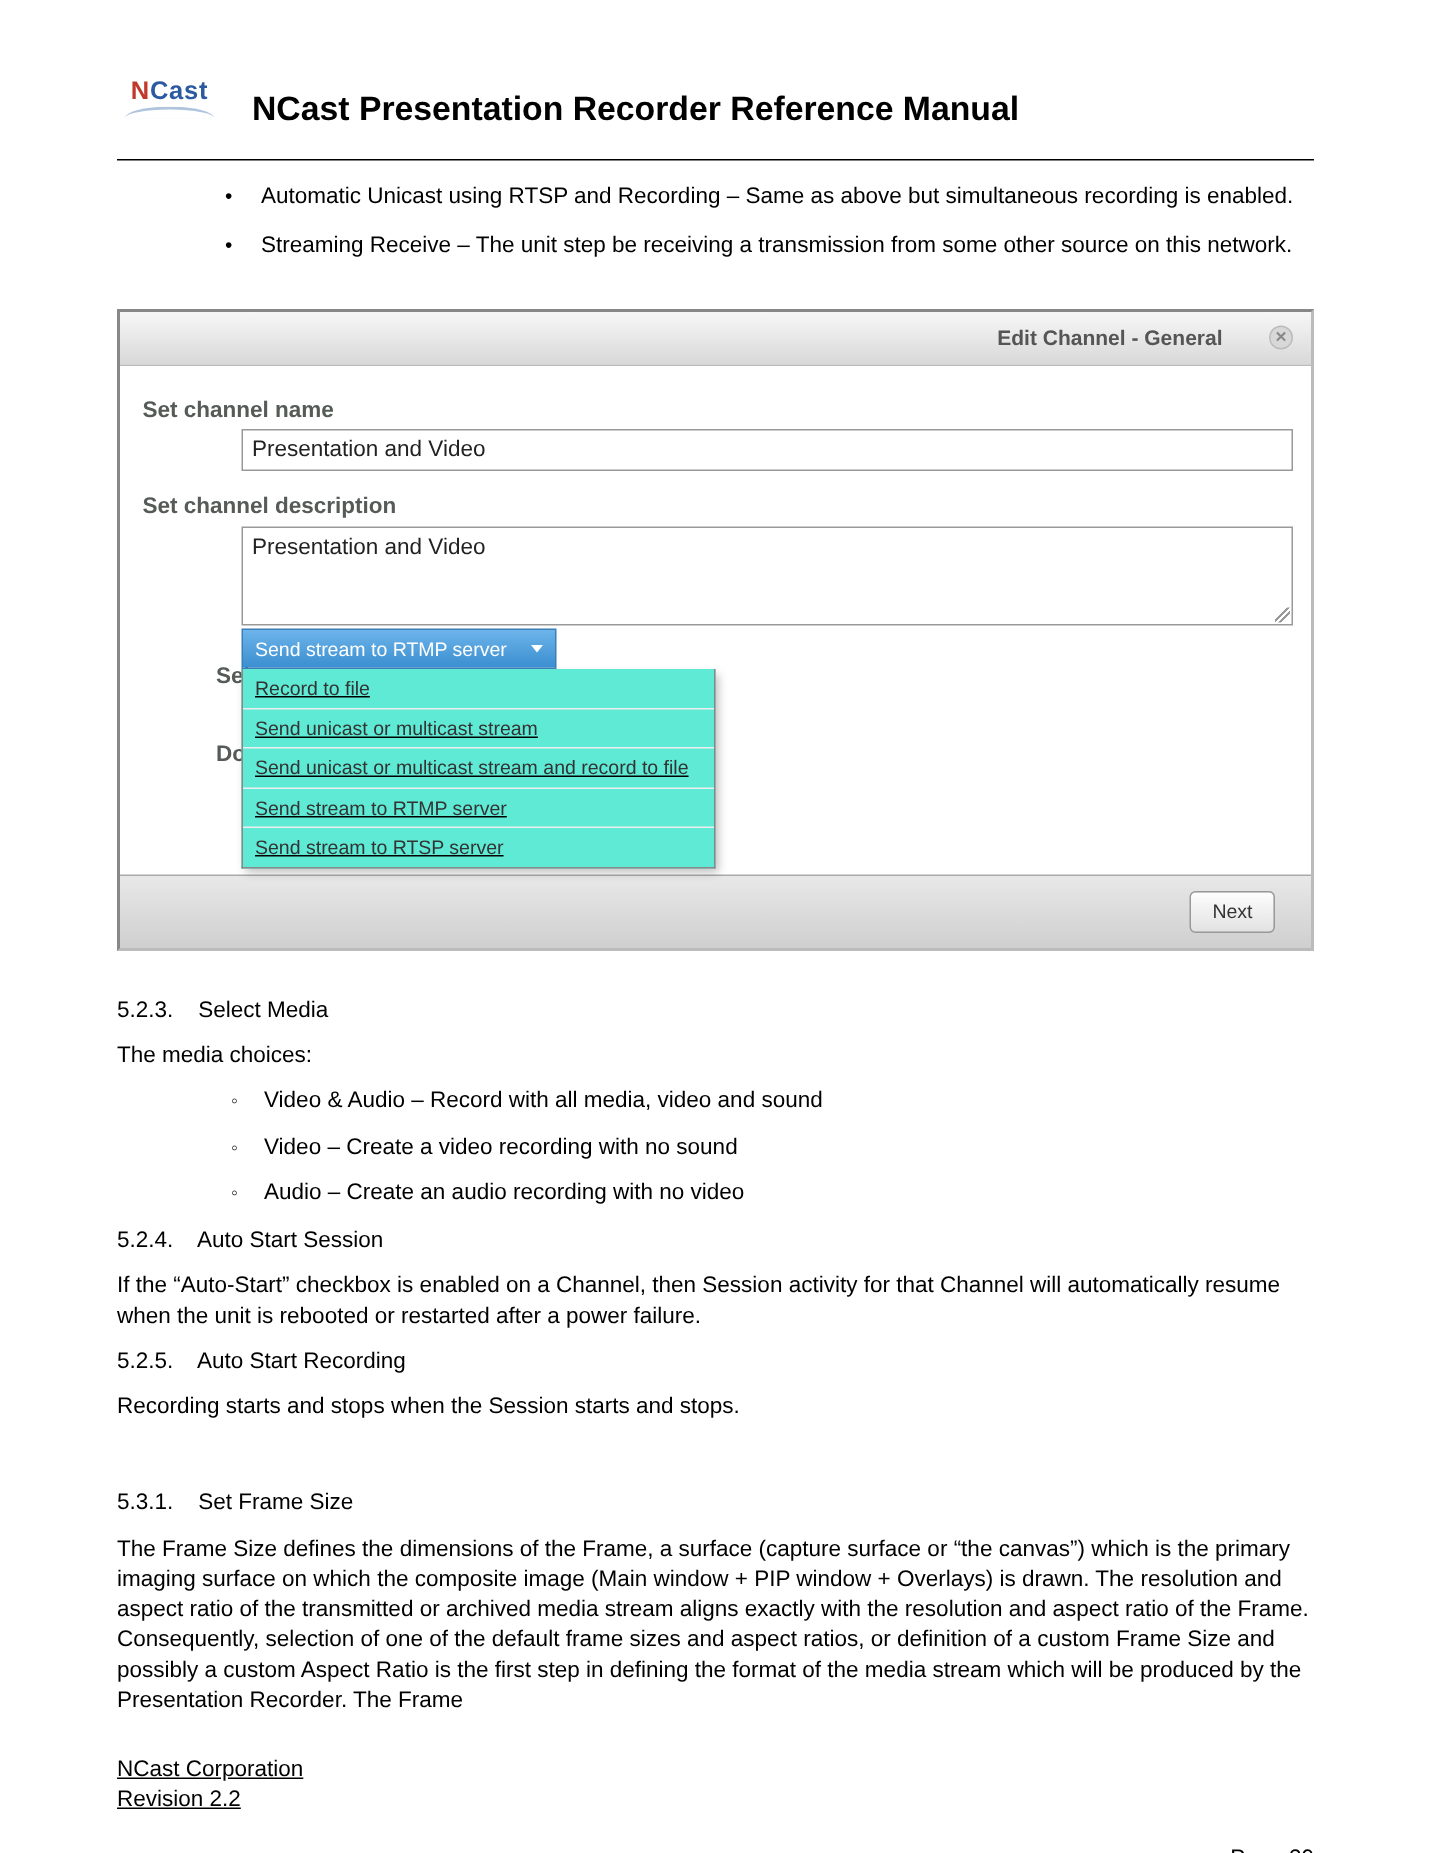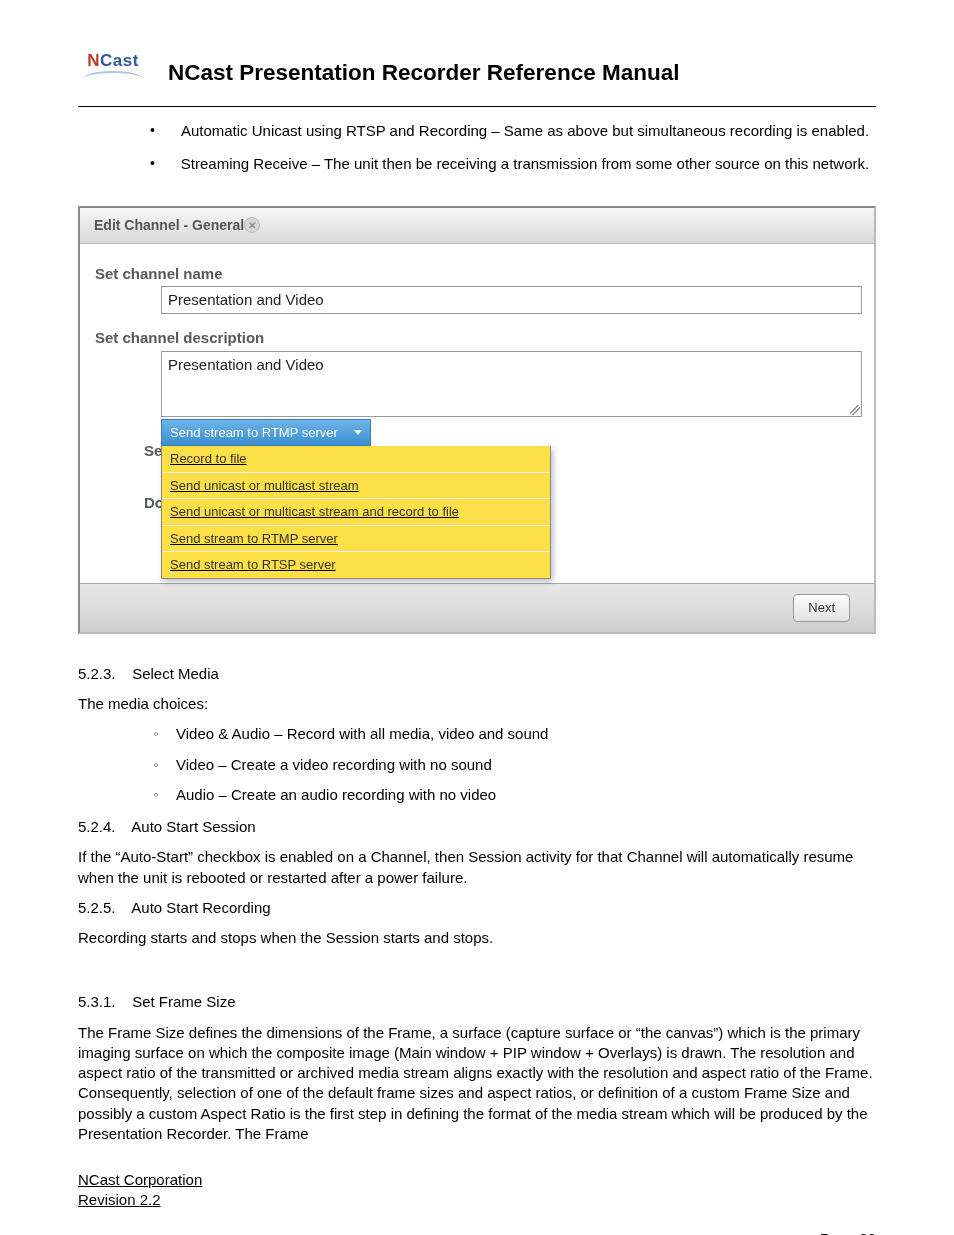--- a/index.html
+++ b/index.html
@@ -45,21 +45,20 @@
   }
   .hr-top {
     border: none;
     border-top: 1.5px solid #000;
     margin: 6px 0 14px 0;
   }
   ul.outer {
     list-style: none;
     padding-left: 72px;
     margin-bottom: 32px;
-    text-align: center;
   }
   ul.outer > li {
     position: relative;
     padding-left: 24px;
     margin-bottom: 12px;
   }
   ul.outer > li::before {
     content: "•";
     position: absolute;
     left: 0;
@@ -70,25 +69,26 @@
     margin: 6px 0 30px 0;
     border: 2px solid #888;
     border-right-color: #bbb;
     border-bottom-color: #bbb;
   }
   .dialog-titlebar {
     background: linear-gradient(#f7f7f7, #d8d8d8);
     border-bottom: 1px solid #bbb;
     padding: 8px 12px 8px 14px;
     display: flex;
-    justify-content: flex-start;
+    justify-content: flex-end;
     align-items: center;
     font-weight: bold;
     color: #555;
     font-size: 14px;
+    gap: 31px;
   }
   .close-btn {
     width: 16px; height: 16px; border-radius: 50%;
     background: #d8d8d8;
     color: #888;
     font-size: 10px;
     display: flex; align-items: center; justify-content: center;
     border: 1px solid #bbb;
   }
   .dlg-section-label {
@@ -141,22 +141,22 @@
   .dropdown-caret {
     width: 0; height: 0;
     border-left: 4px solid transparent;
     border-right: 4px solid transparent;
     border-top: 5px solid #fff;
     margin-left: 6px;
   }
   .dropdown-list {
     border: 1px solid #888;
     border-top: none;
-    background: #fde047;
-    width: 390px;
+    background: #5eead4;
+    width: 316px;
     box-shadow: 2px 3px 6px rgba(0,0,0,0.25);
   }
   .dropdown-list div {
     padding: 4px 8px;
     font-size: 13px;
     color: #333;
     border-top: 1px solid #eee;
   }
   .dropdown-list div:first-child { border-top: none; }
   .dialog-frame { position: relative; height: 428px; overflow: hidden; }
@@ -242,21 +242,21 @@
       </div>
       <div class="logo-swoosh"></div>
     </div>
     <div class="doc-title">NCast Presentation Recorder Reference Manual</div>
   </div>
 
   <hr class="hr-top">
 
   <ul class="outer">
     <li>Automatic Unicast using RTSP and Recording – Same as above but simultaneous recording is enabled.</li>
-    <li>Streaming Receive – The unit then be receiving a transmission from some other source on this network.</li>
+    <li>Streaming Receive – The unit step be receiving a transmission from some other source on this network.</li>
   </ul>
 
   <div class="dialog-frame">
     <div class="dialog-titlebar">
       <span>Edit Channel - General</span>
       <span class="close-btn">✕</span>
     </div>
 
     <div class="dlg-content-abs">
       <div class="dlg-section-label first">Set channel name</div>

